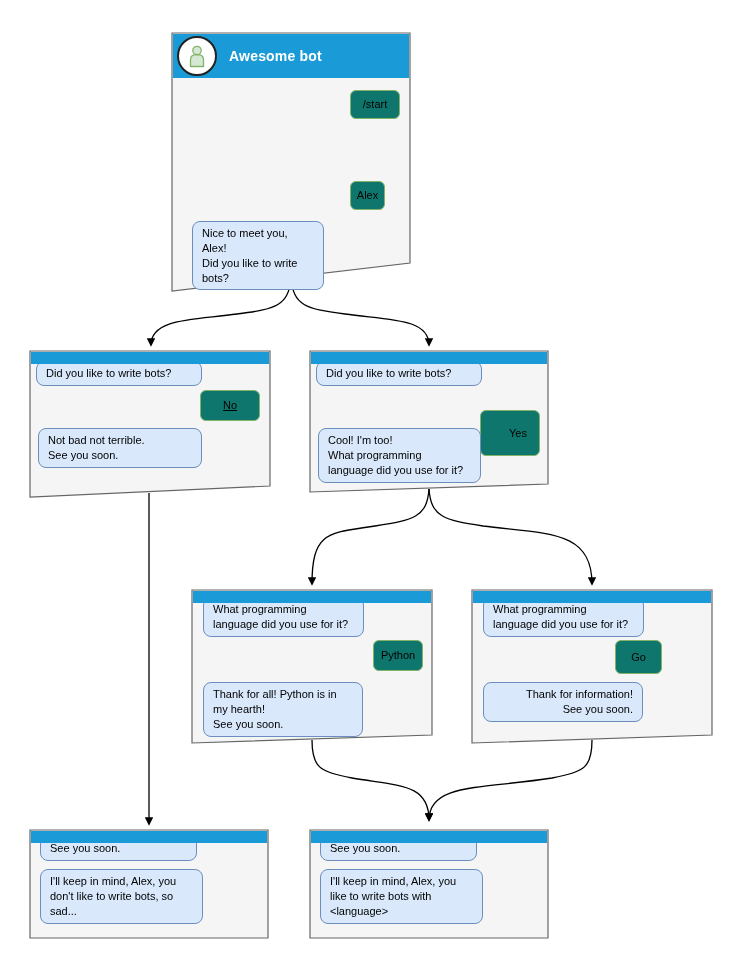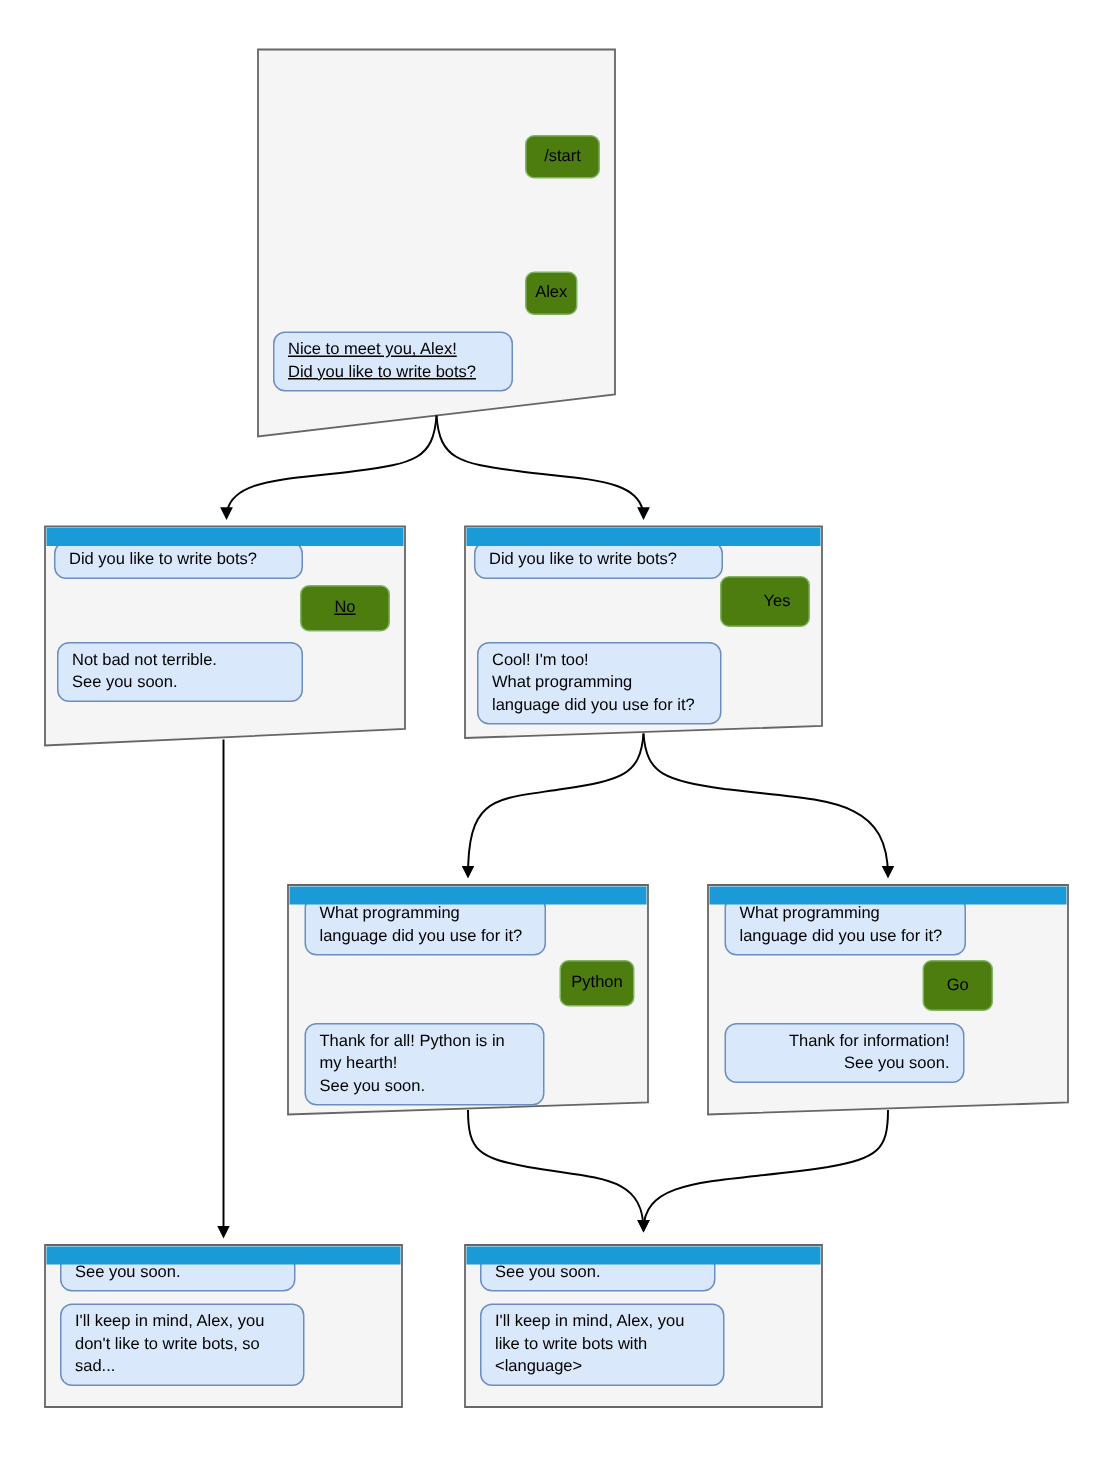--- a/index.html
+++ b/index.html
@@ -19,21 +19,21 @@
     width:40px;height:40px;border-radius:50%;background:#ffffff;border:2px solid #222222;
     box-sizing:border-box;margin-left:4px;display:flex;align-items:center;justify-content:center;
   }
   .win-title{color:#ffffff;font-weight:bold;font-size:14px;margin-left:12px;letter-spacing:.2px;}
   .bubble{
     position:absolute;z-index:1;font-size:11px;line-height:1.35;color:#000;
     border-radius:8px;box-sizing:border-box;white-space:pre-line;
   }
   .bubble.bot{background:#dae8fc;border:1px solid #6c8ebf;padding:4px 9px;}
   .bubble.user{
-    background:#4d7c0f;border:1px solid #82b366;border-radius:6px;
+    background:#0f766e;border:1px solid #82b366;border-radius:6px;
     display:flex;align-items:center;justify-content:center;text-align:center;
   }
 </style>
 </head>
 <body>
 
 <div class="canvas">
 
   <svg class="diagram-layer" width="743" height="971" viewBox="0 0 743 971">
     <defs>
@@ -52,40 +52,49 @@
 
     <path class="connector" marker-end="url(#arrow)" d="M291,277 C289,306 276,309 237,314 C194,320 151,318 151,345"></path>
     <path class="connector" marker-end="url(#arrow)" d="M291,277 C293,306 306,309 345,314 C388,320 429,318 429,345"></path>
     <path class="connector" marker-end="url(#arrow)" d="M149,493 L149,824"></path>
     <path class="connector" marker-end="url(#arrow)" d="M429,489 C427,517 414,520 375,526 C330,533 312,530 312,584"></path>
     <path class="connector" marker-end="url(#arrow)" d="M429,489 C431,517 444,520 483,526 C548,534 592,530 592,584"></path>
     <path class="connector" marker-end="url(#arrow)" d="M312,740 C312,767 319,772 352,778 C398,786 429,783 429,820"></path>
     <path class="connector" marker-end="url(#arrow)" d="M592,740 C592,767 585,772 552,778 C482,789 429,783 429,820"></path>
   </svg>
 
+  <div class="titlebar main" style="left:173px;top:34px;width:236px;">
+    <span class="avatar">
+      <svg width="28" height="28" viewBox="0 0 24 24">
+        <circle cx="12" cy="7.3" r="3.6" fill="#d5e8d4" stroke="#82b366" stroke-width="1.1"></circle>
+        <path d="M6.4,21 V15.8 Q6.4,11.6 9.6,11.1 H14.4 Q17.6,11.6 17.6,15.8 V21 Z" fill="#d5e8d4" stroke="#82b366" stroke-width="1.1" stroke-linejoin="round"></path>
+      </svg>
+    </span>
+    <span class="win-title">Awesome bot</span>
+  </div>
 
   <div class="titlebar" style="left:31px;top:352px;width:238px;height:12px;"></div>
   <div class="titlebar" style="left:311px;top:352px;width:236px;height:12px;"></div>
   <div class="titlebar" style="left:193px;top:591px;width:238px;height:12px;"></div>
   <div class="titlebar" style="left:473px;top:591px;width:238px;height:12px;"></div>
   <div class="titlebar" style="left:31px;top:831px;width:236px;height:12px;"></div>
   <div class="titlebar" style="left:311px;top:831px;width:236px;height:12px;"></div>
 
   <div class="bubble user" style="left:350px;top:90px;width:50px;height:29px;">/start</div>
   <div class="bubble user" style="left:350px;top:181px;width:35px;height:29px;">Alex</div>
-  <div class="bubble bot" style="left:182px;top:221px;width:160px;text-decoration:underline;">Nice to meet you, Alex!
+  <div class="bubble bot" style="left:192px;top:221px;width:132px;">Nice to meet you, Alex!
 Did you like to write bots?</div>
 
   <div class="bubble bot" style="left:36px;top:361px;width:166px;">Did you like to write bots?</div>
   <div class="bubble user" style="left:200px;top:390px;width:60px;height:31px;text-decoration:underline;">No</div>
   <div class="bubble bot" style="left:38px;top:428px;width:164px;">Not bad not terrible.
 See you soon.</div>
 
   <div class="bubble bot" style="left:316px;top:361px;width:166px;">Did you like to write bots?</div>
-  <div class="bubble user" style="left:480px;top:384px;width:60px;height:34px;padding-left:16px;">Yes</div>
+  <div class="bubble user" style="left:480px;top:410px;width:60px;height:46px;padding-left:16px;">Yes</div>
   <div class="bubble bot" style="left:318px;top:428px;width:163px;">Cool! I'm too!
 What programming
 language did you use for it?</div>
 
   <div class="bubble bot" style="left:203px;top:597px;width:161px;">What programming
 language did you use for it?</div>
   <div class="bubble user" style="left:373px;top:640px;width:50px;height:31px;">Python</div>
   <div class="bubble bot" style="left:203px;top:682px;width:160px;">Thank for all! Python is in
 my hearth!
 See you soon.</div>

